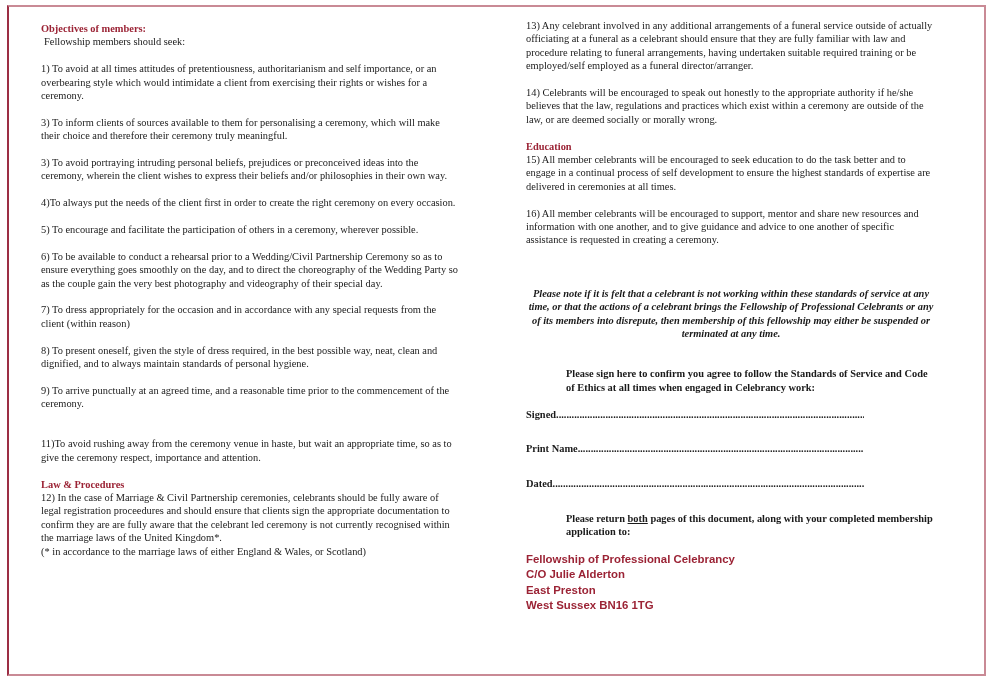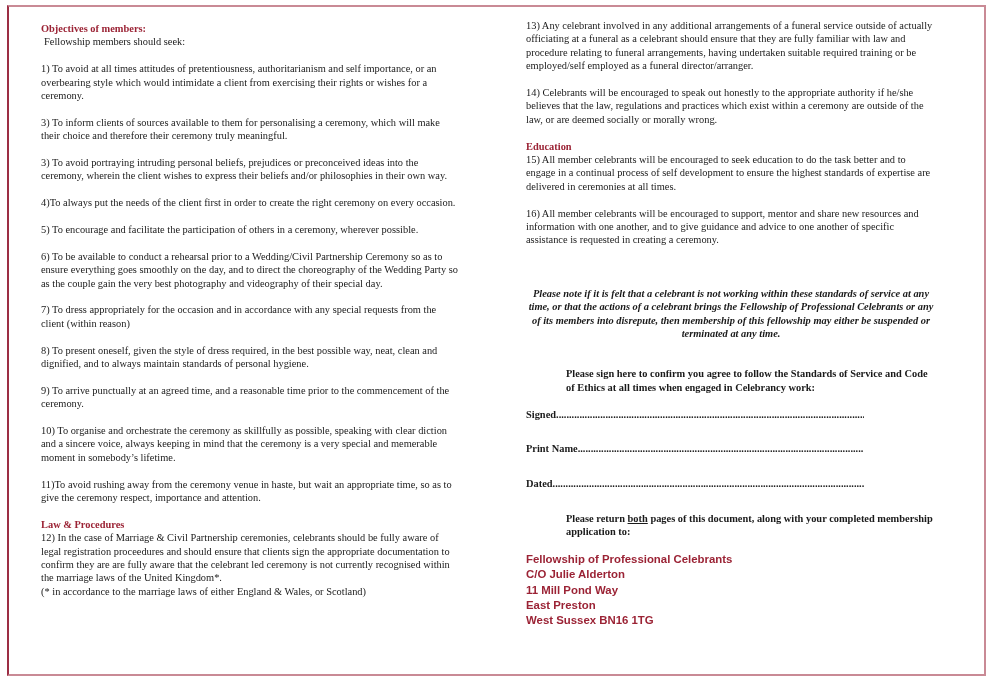--- a/index.html
+++ b/index.html
@@ -45,21 +45,20 @@
   <p class="para">5) To encourage and facilitate the participation of others in a ceremony, wherever possible.</p>
   <div class="gap"></div>
   <p class="para">6) To be available to conduct a rehearsal prior to a Wedding/Civil Partnership Ceremony so as to ensure everything goes smoothly on the day, and to direct the choreography of the Wedding Party so as the couple gain the very best photography and videography of their special day.</p>
   <div class="gap"></div>
   <p class="para">7) To dress appropriately for the occasion and in accordance with any special requests from the client (within reason)</p>
   <div class="gap"></div>
   <p class="para">8) To present oneself, given the style of dress required, in the best possible way, neat, clean and dignified, and to always maintain standards of personal hygiene.</p>
   <div class="gap"></div>
   <p class="para">9) To arrive punctually at an agreed time, and a reasonable time prior to the commencement of the ceremony.</p>
   <div class="gap"></div>
-  <p class="para">10) To organise and orchestrate the ceremony as skillfully as possible, speaking with clear diction and a sincere voice, always keeping in mind that the ceremony is a very special and memerable moment in somebody’s lifetime.</p>
   <div class="gap"></div>
   <p class="para">11)To avoid rushing away from the ceremony venue in haste, but wait an appropriate time, so as to give the ceremony respect, importance and attention.</p>
   <div class="gap"></div>
   <div class="heading">Law &amp; Procedures</div>
   <p class="para"> 12) In the case of Marriage &amp; Civil Partnership ceremonies, celebrants should be fully aware of legal registration proceedures and should ensure that clients sign the appropriate documentation to confirm they are are fully aware that the celebrant led ceremony is not currently recognised within the marriage laws of the United Kingdom*.</p>
   <p class="para">(* in accordance to the marriage laws of either England &amp; Wales, or Scotland)</p>
 </div>
 
 <div class="col col-right">
   <p class="para">13) Any celebrant involved in any additional arrangements of a funeral service outside of actually officiating at a funeral as a celebrant should ensure that they are fully familiar with law and procedure relating to funeral arrangements, having undertaken suitable required training or be employed/self employed as a funeral director/arranger.</p>
@@ -83,19 +82,18 @@
   <div class="gap" style="height:8px"></div>
   <div class="sigline"><span>Print Name</span><span>......................................................................................................................................................................................</span></div>
   <div class="gap"></div>
   <div class="gap" style="height:8px"></div>
   <div class="sigline"><span>Dated</span><span>......................................................................................................................................................................................</span></div>
   <div class="gap"></div>
   <div class="gap" style="height:8px"></div>
   <p class="para bold"><span>Please return </span><span class="u">both</span><span> pages of this document, along with your completed membership application to:</span></p>
   <div class="gap"></div>
   <div class="address">
-    <div>Fellowship of Professional Celebrants</div>
+    <div>Fellowship of Professional Celebrancy</div>
     <div>C/O Julie Alderton</div>
-    <div>11 Mill Pond Way</div>
     <div>East Preston</div>
     <div>West Sussex BN16 1TG</div>
   </div>
 </div>
 
 </body></html>

